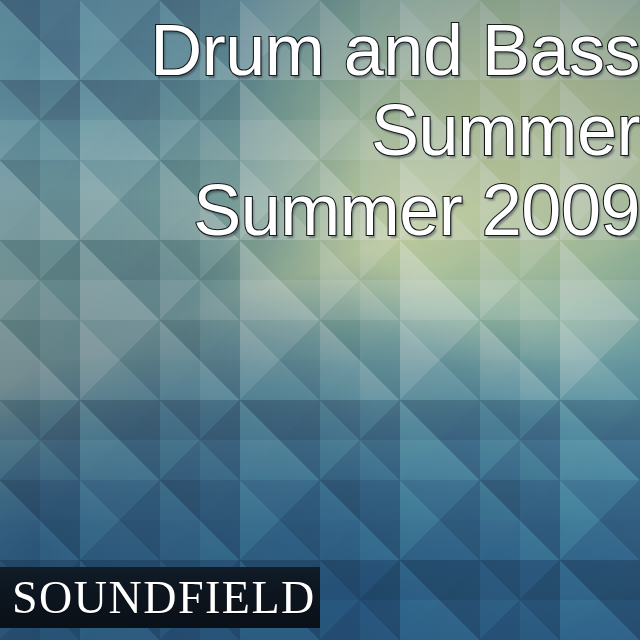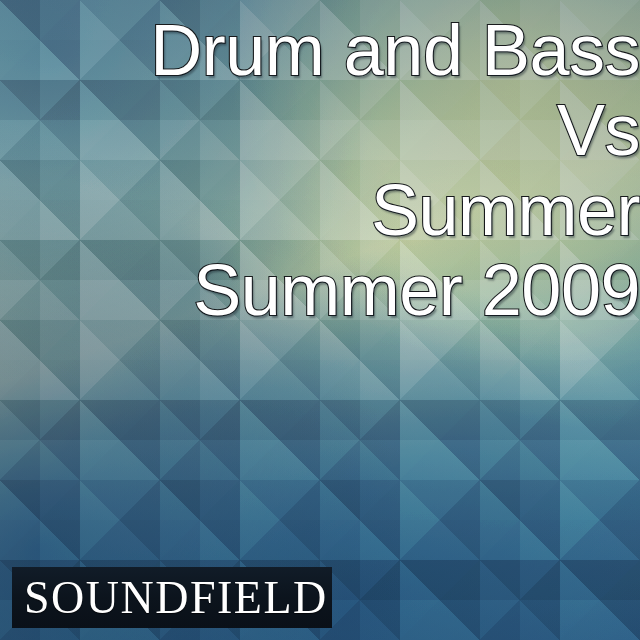--- a/index.html
+++ b/index.html
@@ -113,21 +113,21 @@
     -webkit-text-stroke: 2.2px #171a1c;
     paint-order: stroke fill;
     text-shadow:
       2px 3px 2px rgba(20,30,40,0.40),
       0 1px 0 rgba(20,30,40,0.25);
   }
 
   
   .logo-banner {
     position: absolute;
-    left: 12px;
+    left: 0;
     top: 567px;
     width: 320px;
     height: 61px;
     background: linear-gradient(180deg, #111c28 0%, #0c141d 50%, #0a1018 100%);
     display: flex;
     align-items: center;
     z-index: 6;
     box-shadow: 0 0 0 0 rgba(0,0,0,0);
   }
   .logo-text {
@@ -151,21 +151,20 @@
   <div class="bg-layer bg-tint"></div>
   <div class="bg-layer bg-tri-a"></div>
   <div class="bg-layer bg-tri-b"></div>
   <div class="bg-layer bg-tri-c"></div>
   <div class="bg-layer bg-tri-d"></div>
   <div class="bg-layer bg-bands"></div>
   <div class="bg-layer bg-vignette"></div>
 
   <div class="title-block">
     <span class="title-line">Drum and Bass</span>
-    <span class="title-line">Vs</span>
     <span class="title-line">Summer</span>
     <span class="title-line">Summer 2009</span>
   </div>
 
   <div class="logo-banner">
     <span class="logo-text">SOUNDFIELD</span>
   </div>
 
 </div>
 

